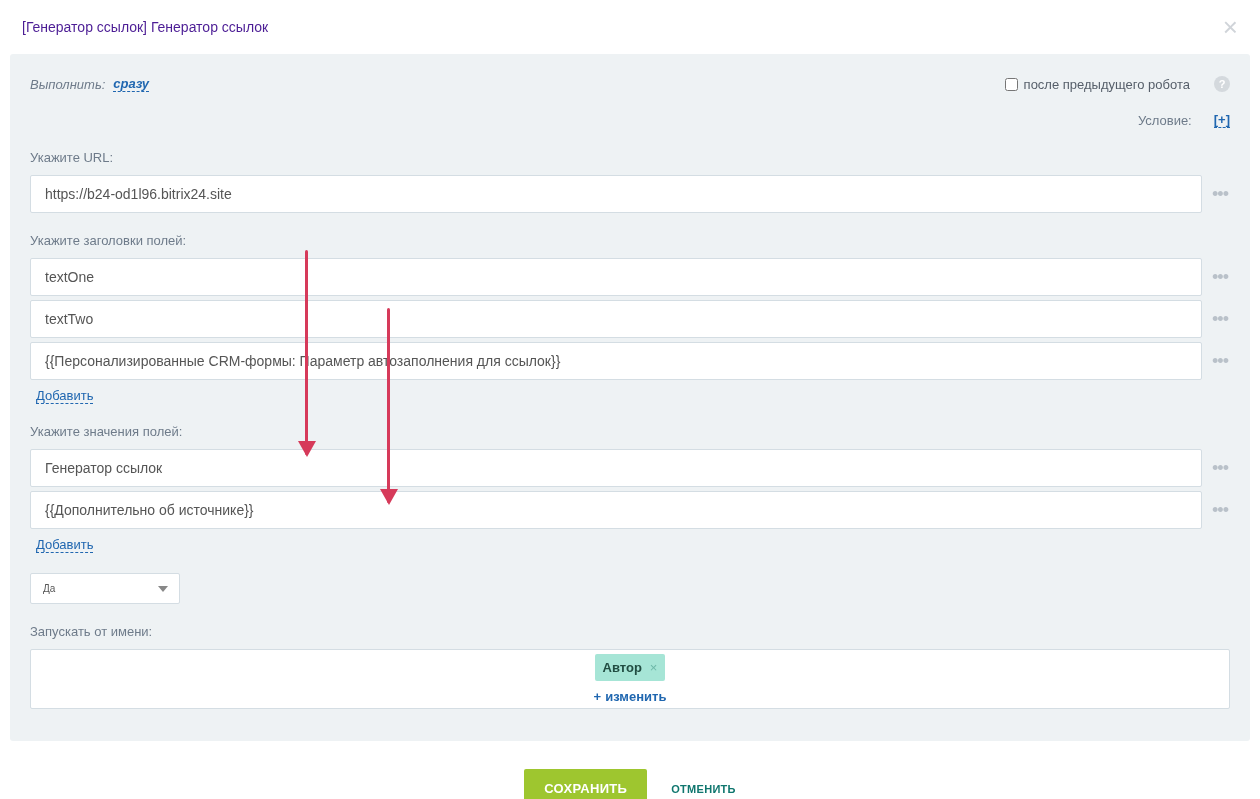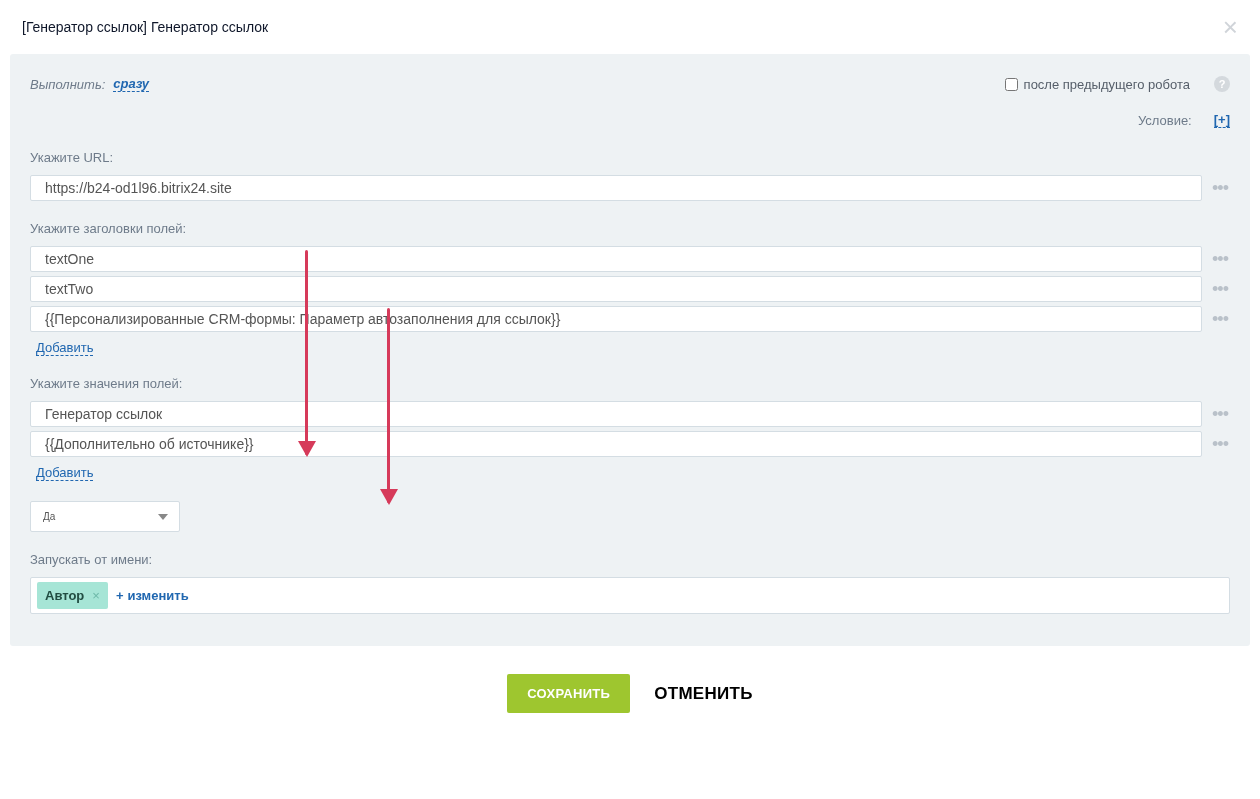--- a/index.html
+++ b/index.html
@@ -11,21 +11,21 @@
     position: relative;
     font-size: 14px;
     color: #333;
   }
   .header {
     display: flex;
     align-items: center;
     justify-content: space-between;
     padding: 14px 22px 14px 22px;
   }
-  .header-title { color: #0f172a; font-size: 14px; }
+  .header-title { color: #4c1d95; font-size: 14px; }
   .close-icon { color: #d0d4d9; font-size: 26px; font-weight: 300; cursor: pointer; line-height: 1; }
   .body-panel {
     background: #eef2f4;
     margin: 0 10px;
     border-radius: 3px;
     padding: 22px 20px 28px 20px;
     position: relative;
   }
   .top-row {
     display: flex;
@@ -52,21 +52,21 @@
   }
   .condition-row { display: flex; align-items: center; gap: 22px; margin-bottom: 22px; justify-content: flex-end; }
   .condition-link { color: #2067b0; font-size: 13px; border-bottom: 1px dashed #2067b0; font-weight: 600; cursor: pointer; }
   .field-label { color: #6e7b8a; font-size: 13px; margin-bottom: 10px; display: block; }
   .input-row { display: flex; align-items: center; gap: 8px; margin-bottom: 4px; }
   .text-input {
     flex: 1;
     background: #fff;
     border: 1px solid #d4dde3;
     border-radius: 2px;
-    padding: 4px 14px;
+    padding: 10px 14px;
     font-size: 14px;
     color: #555;
   }
   .text-input::placeholder { color: #aaa; }
   .dots-icon { color: #b9c1c9; font-size: 18px; letter-spacing: -1px; cursor: pointer; width: 20px; text-align: center; }
   .dots-spacer { width: 20px; flex-shrink: 0; }
   .add-link { color: #2067b0; font-size: 13px; border-bottom: 1px dashed #2067b0; cursor: pointer; margin-left: 6px; margin-top: 4px; display: inline-block; }
   .section { margin-bottom: 20px; }
   .select-input {
     width: 150px;
@@ -88,20 +88,21 @@
     border-top: 6px solid #888;
   }
   .run-as-box {
     background: #fff;
     border: 1px solid #d4dde3;
     border-radius: 2px;
     padding: 4px 6px;
     display: flex;
     align-items: center;
     gap: 8px;
+    flex-direction: column;
   }
   .tag-author {
     background: #a6e5d6;
     color: #214d42;
     font-weight: 700;
     font-size: 13px;
     padding: 6px 8px;
     border-radius: 2px;
     display: flex; align-items: center; gap: 8px;
   }
@@ -110,21 +111,21 @@
   .change-link .plus { margin-right: 4px; }
   .footer {
     display: flex; justify-content: center; align-items: center;
     gap: 24px; padding: 28px 0 18px 0;
   }
   .btn-save {
     background: #9ec62f; color: #fff; font-weight: 700;
     font-size: 13px; padding: 12px 20px; border: none;
     border-radius: 2px; cursor: pointer; letter-spacing: 0.3px;
   }
-  .btn-cancel { color: #000000; font-weight: 700; font-size: 17px; cursor: pointer; letter-spacing: 0.3px; }
+  .btn-cancel { color: #0f766e; font-weight: 700; font-size: 11px; cursor: pointer; letter-spacing: 0.3px; }
   
   .arrow {
     position: absolute;
     width: 3px;
     background: #d63a5a;
     border-radius: 2px;
   }
   .arrow::after {
     content: '';
     position: absolute;

